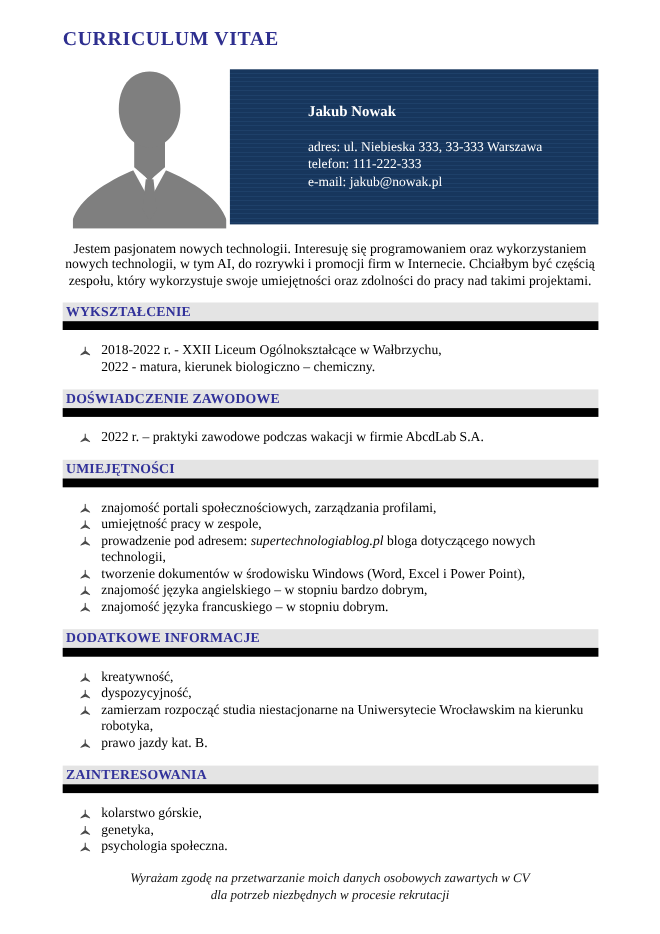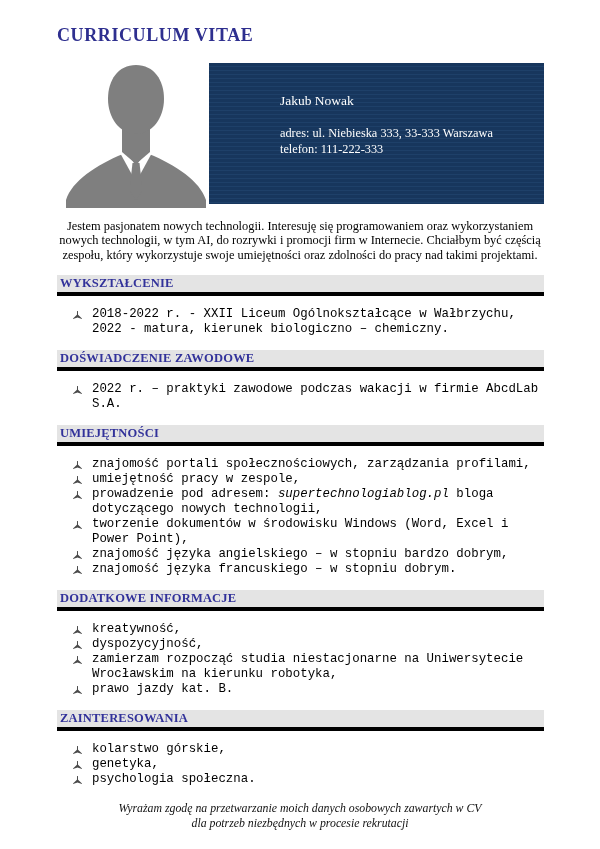--- a/index.html
+++ b/index.html
@@ -34,46 +34,45 @@
     margin-top:3px;
     height:141px;
     margin-left:3px;
     background:
       repeating-linear-gradient(180deg,#17365d 0px,#17365d 3px,#1e4069 3px,#1e4069 4px);
     color:#ffffff;
     box-sizing:border-box;
     padding:30px 10px 0 71px;
   }
   .contact-name{
-    font-size:13.5px;font-weight:normal;
+    font-size:13.5px;font-weight:bold;
     margin:0 0 16px 0;
   }
   .contact-line{
     font-size:12.3px;line-height:16px;
     margin:0;
   }
   .intro{
     margin:11px 57px 0 57px;
     font-size:12.4px;line-height:14.4px;
     text-align:center;
   }
   .section-bar{
     margin:13px 56px 0 57px;
     background:#e4e4e4;
-    border-bottom:4px solid #000000;
+    border-bottom:8px solid #000000;
     padding:1px 4px 1px 3px;
     font-size:12.5px;font-weight:bold;
     color:#32329a;
     letter-spacing:0.2px;
   }
   ul.cv-list{
     list-style:none;
     margin:11px 59px 0 57px;
     padding:0;
-    font-family:Liberation Mono, monospace;
   }
   ul.cv-list li{
     position:relative;
     padding-left:35px;
     font-size:12.4px;
     line-height:15px;
     margin:0;
   }
   .bullet-icon{
     position:absolute;
@@ -114,20 +113,21 @@
           <path d="M56 56 L84 56 L84 92 L70 104 L56 92 Z" fill="#7f7f7f"></path>
 
           <path d="M70 5 C52 5 42 20 42 39 C42 58 54 74 70 74 C86 74 98 58 98 39 C98 20 88 5 70 5 Z" fill="#7f7f7f"></path>
         </svg>
       </span>
     </div>
     <div class="contact-box">
       <p class="contact-name">Jakub Nowak</p>
       <p class="contact-line">adres: ul. Niebieska 333, 33-333 Warszawa</p>
       <p class="contact-line">telefon: 111-222-333</p>
+      <p class="contact-line">e-mail: jakub@nowak.pl</p>
     </div>
   </div>
 
   <p class="intro">Jestem pasjonatem nowych technologii. Interesuję się programowaniem oraz wykorzystaniem nowych technologii, w tym AI, do rozrywki i promocji firm w Internecie. Chciałbym być częścią zespołu, który wykorzystuje swoje umiejętności oraz zdolności do pracy nad takimi projektami.</p>
 
   <div class="section-bar">WYKSZTAŁCENIE</div>
   <ul class="cv-list">
     <li>
       <span class="bullet-icon">
         <svg viewBox="0 0 10 10">

